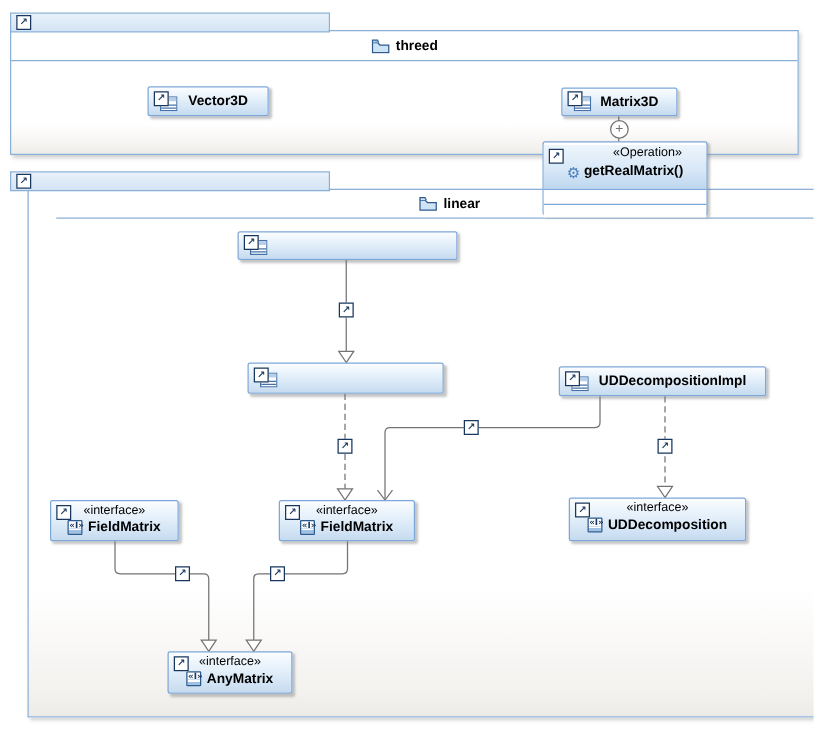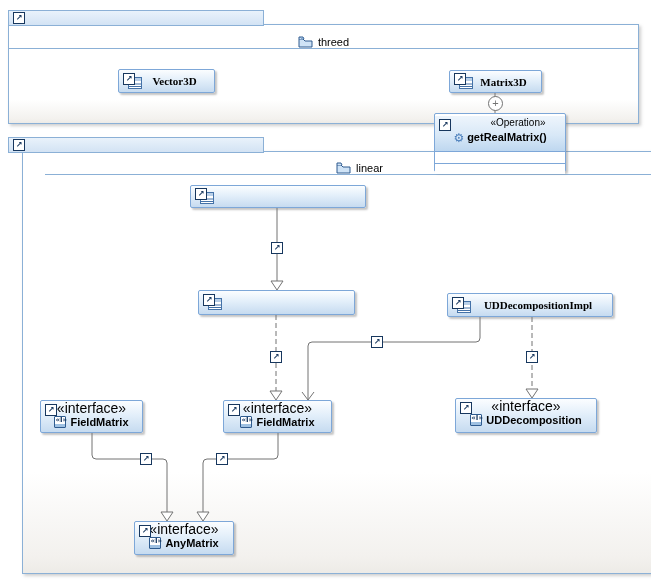--- a/index.html
+++ b/index.html
@@ -6,41 +6,41 @@
   #canvas{position:relative;width:651px;height:588px;background:#fff;overflow:hidden;
           font-family:"Liberation Sans","DejaVu Sans",sans-serif;color:#000;}
 
   
   .pkg-tab{position:absolute;height:14px;border:1px solid #8bb0d6;
            background:linear-gradient(180deg,#e9f2fb,#d3e3f4);z-index:2;}
   .pkg-tab .lk{position:absolute;left:4px;top:1px;}
   .pkg-body{position:absolute;border:1px solid #8bb0d6;
             background:linear-gradient(180deg,#ffffff 0%,#ffffff 76%,#f3f1ee 96%,#edebe7 100%);
             box-shadow:2px 2px 3px rgba(150,150,150,.45);z-index:1;}
-  .pkg-title{display:flex;justify-content:center;align-items:flex-end;gap:5px;
-             border-bottom:1px solid #8bb0d6;font-weight:normal;font-size:11px;}
+  .pkg-title{display:flex;justify-content:center;align-items:center;gap:5px;
+             border-bottom:1px solid #8bb0d6;font-weight:bold;font-size:11px;}
   #threed-tab{left:8px;top:10px;width:254px;}
   #threed-body{left:8px;top:24px;width:629px;height:98px;}
   #threed-body .pkg-title{height:23px;}
   #linear-tab{left:8px;top:137px;width:254px;}
   #linear-body{left:22px;top:151px;width:629px;height:421px;padding-left:22px;}
   #linear-body .pkg-title{height:22px;}
 
   
   #wires{position:absolute;left:0;top:0;z-index:5;pointer-events:none;}
 
   
   .box{position:absolute;border:1px solid #7da7d8;border-radius:2px;box-sizing:border-box;
        background:linear-gradient(180deg,#fbfdff 0%,#e3effa 45%,#c6dbf0 100%);
        box-shadow:2px 2px 2px rgba(125,125,125,.45);font-size:11px;font-weight:bold;z-index:10;}
   .cls{display:flex;align-items:center;padding-left:4px;}
-  .cls .name{flex:1;text-align:center;padding-right:8px;white-space:nowrap;font-family:Liberation Serif, serif;}
+  .cls .name{flex:1;text-align:center;padding-right:8px;white-space:nowrap;}
   .italic .name{font-style:italic;}
   .iface{text-align:center;}
-  .iface .stereo{font-size:14px;font-weight:normal;margin-top:1px;line-height:13px;}
+  .iface .stereo{font-size:10px;font-weight:normal;margin-top:1px;line-height:13px;}
   .iface .nrow{display:flex;justify-content:center;align-items:center;gap:4px;line-height:14px;}
   .iface .lk{position:absolute;left:4px;top:3px;}
 
   #box-vector3d{left:118px;top:69px;width:97px;height:24px;}
   #box-matrix3d{left:449px;top:70px;width:93px;height:23px;}
   #box-array2d{left:190px;top:185px;width:176px;height:23px;}
   #box-abstract{left:198px;top:290px;width:157px;height:25px;}
   #box-uddimpl{left:447px;top:293px;width:166px;height:24px;}
   #box-fieldmatrix{left:40px;top:400px;width:103px;height:33px;}
   #box-realmatrix{left:223px;top:400px;width:109px;height:33px;}

